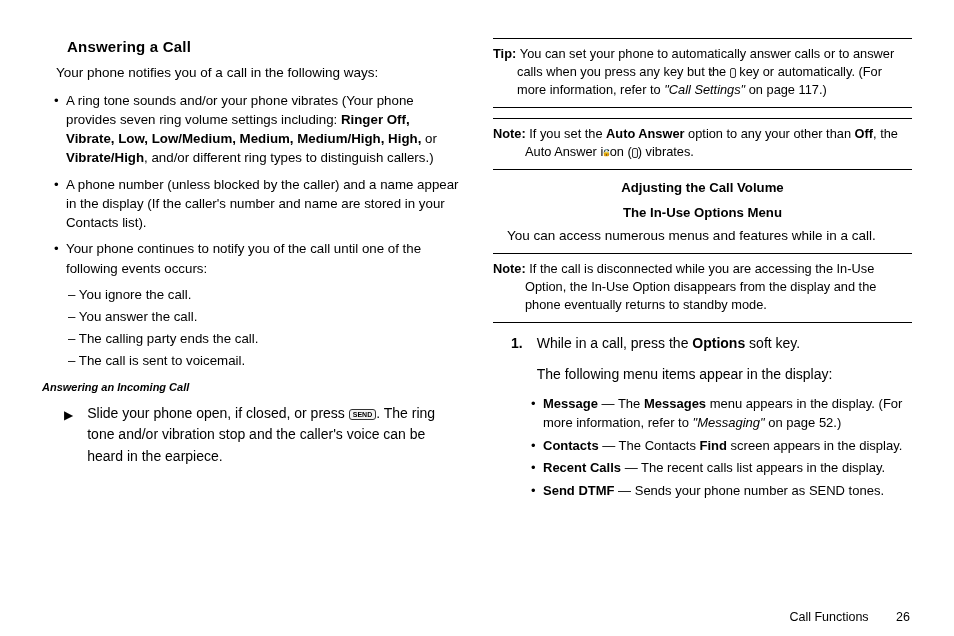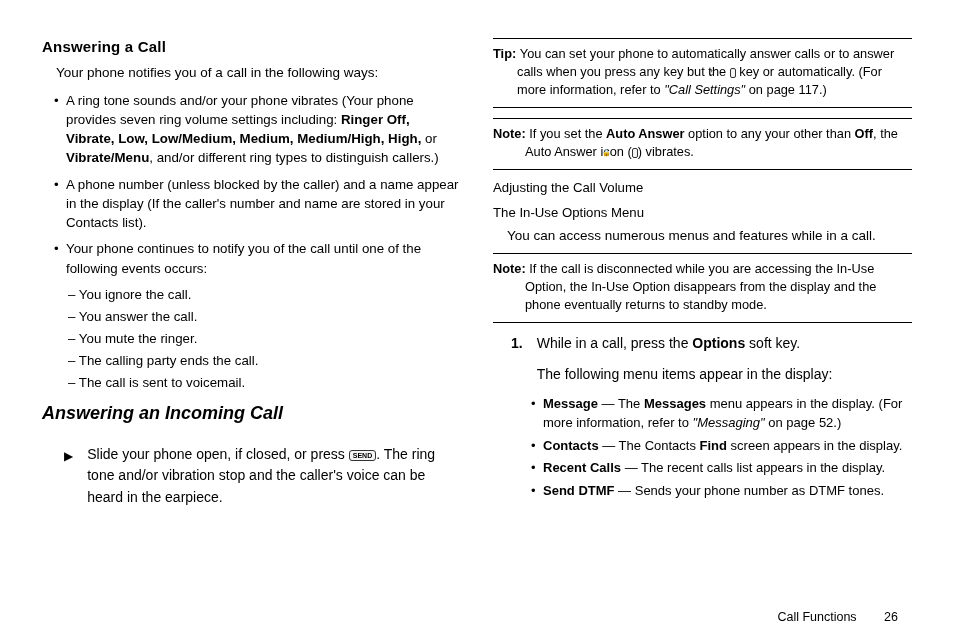--- a/index.html
+++ b/index.html
@@ -15,20 +15,21 @@
   .cols {
     display: flex;
     gap: 32px;
   }
   .col { flex: 1; min-width: 0; }
   .h2 {
     font-weight: 900;
     font-size: 15px;
     margin-bottom: 8px;
     letter-spacing: 0.2px;
+    margin-left: 25px;
   }
   .body {
     font-size: 13.5px;
     line-height: 1.45;
     margin-bottom: 8px;
   }
   .body-indent {
     padding-left: 14px;
   }
   .bullet-list { list-style: none; padding-left: 14px; }
@@ -47,27 +48,28 @@
   }
   .sub-list { list-style: none; padding-left: 26px; }
   .sub-list li {
     font-size: 13.3px;
     line-height: 1.5;
     margin-bottom: 2px;
   }
   .h3-italic {
     font-weight: 900;
     font-style: italic;
-    font-size: 18px;
-    margin: 10px 0 20px 0;
+    font-size: 11px;
+    margin: 10px 0 10px 0;
   }
   .h3-bold {
-    font-weight: 400;
+    font-weight: 700;
     font-size: 13.2px;
     margin: 10px 0 6px 0;
+    text-align: center;
   }
   .arrow-step {
     display: flex;
     gap: 14px;
     padding-left: 22px;
     font-size: 14px;
     line-height: 1.55;
   }
   .arrow-step .arrow { font-size: 12px; margin-top:3px;}
   .arrow-step .txt { flex:1; }
@@ -103,21 +105,21 @@
   }
   .bullet-list-r li::before {
     content: "•";
     position: absolute;
     left: -2px;
     top: 0;
   }
   .footer {
     position: absolute;
     bottom: 12px;
-    right: 56px;
+    right: 44px;
     font-size: 12.5px;
   }
   .footer .pn { margin-left: 24px; }
   .key-icon {
     display: inline-block;
     border: 1px solid #333;
     border-radius: 3px;
     font-size: 7px;
     font-weight: 700;
     padding: 1px 3px;
@@ -154,30 +156,29 @@
 <body>
 
 <div class="cols">
 
   <div class="col">
     <div class="h2">Answering a Call</div>
     <div class="body body-indent">Your phone notifies you of a call in the following ways:</div>
 
     <ul class="bullet-list">
       <li>
-        <span>A ring tone sounds and/or your phone vibrates (Your phone provides seven ring volume settings including: </span><b>Ringer Off, Vibrate, Low, Low/Medium, Medium, Medium/High, High, </b><span>or </span><b>Vibrate/Menu</b><span>, and/or different ring types to distinguish callers.)</span>
+        <span>A ring tone sounds and/or your phone vibrates (Your phone provides seven ring volume settings including: </span><b>Ringer Off, Vibrate, Low, Low/Medium, Medium, Medium/High, High, </b><span>or </span><b>Vibrate/High</b><span>, and/or different ring types to distinguish callers.)</span>
       </li>
       <li>A phone number (unless blocked by the caller) and a name appear in the display (If the caller's number and name are stored in your Contacts list).</li>
       <li>Your phone continues to notify you of the call until one of the following events occurs:</li>
     </ul>
 
     <ul class="sub-list">
       <li>– You ignore the call.</li>
       <li>– You answer the call.</li>
-      <li>– You mute the ringer.</li>
       <li>– The calling party ends the call.</li>
       <li>– The call is sent to voicemail.</li>
     </ul>
 
     <div class="h3-italic">Answering an Incoming Call</div>
 
     <div class="arrow-step">
       <span class="arrow">▶</span>
       <span class="txt">
         <span>Slide your phone open, if closed, or press </span><span class="key-icon">SEND</span><span>. The ring tone and/or vibration stop and the caller's voice can be heard in the earpiece.</span>
@@ -224,21 +225,21 @@
       <li>
         <b>Message</b><span> — The </span><b>Messages</b><span> menu appears in the display. (For more information, refer to </span><span class="ref-italic">"Messaging"</span><span>  on page 52.)</span>
       </li>
       <li>
         <b>Contacts</b><span> — The Contacts </span><b>Find</b><span> screen appears in the display.</span>
       </li>
       <li>
         <b>Recent Calls</b><span> — The recent calls list appears in the display.</span>
       </li>
       <li>
-        <b>Send DTMF</b><span> — Sends your phone number as DTMF tones.</span>
+        <b>Send DTMF</b><span> — Sends your phone number as SEND tones.</span>
       </li>
     </ul>
 
   </div>
 </div>
 
 <div class="footer">
   <span>Call Functions</span>
   <span class="pn">26</span>
 </div>

